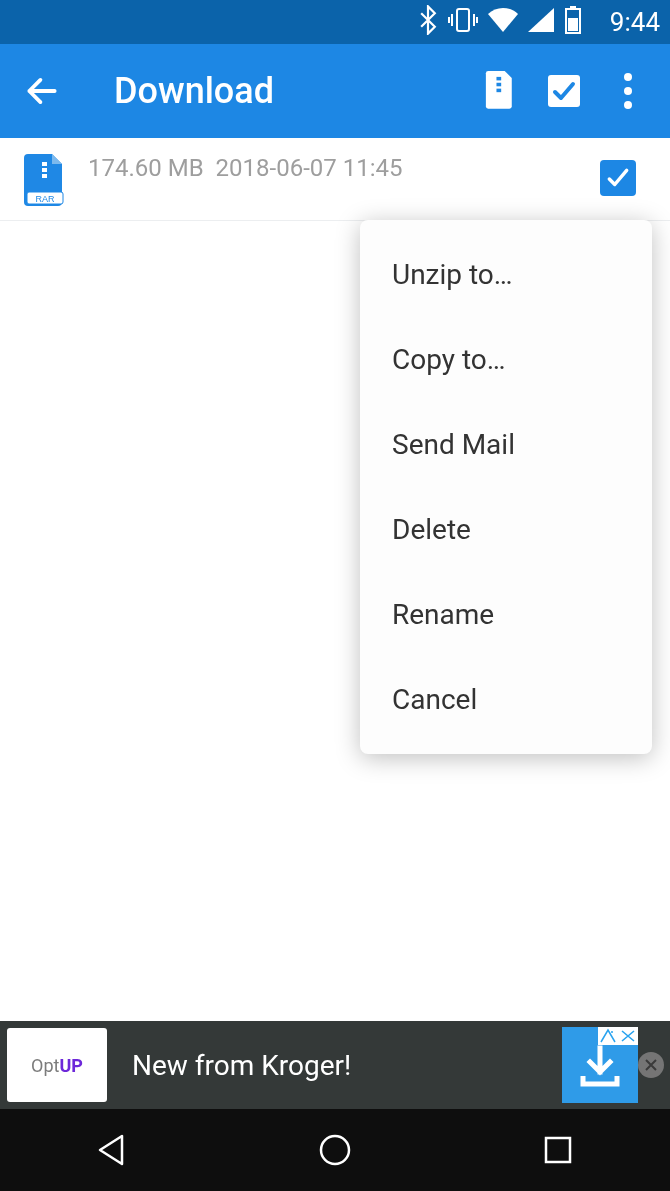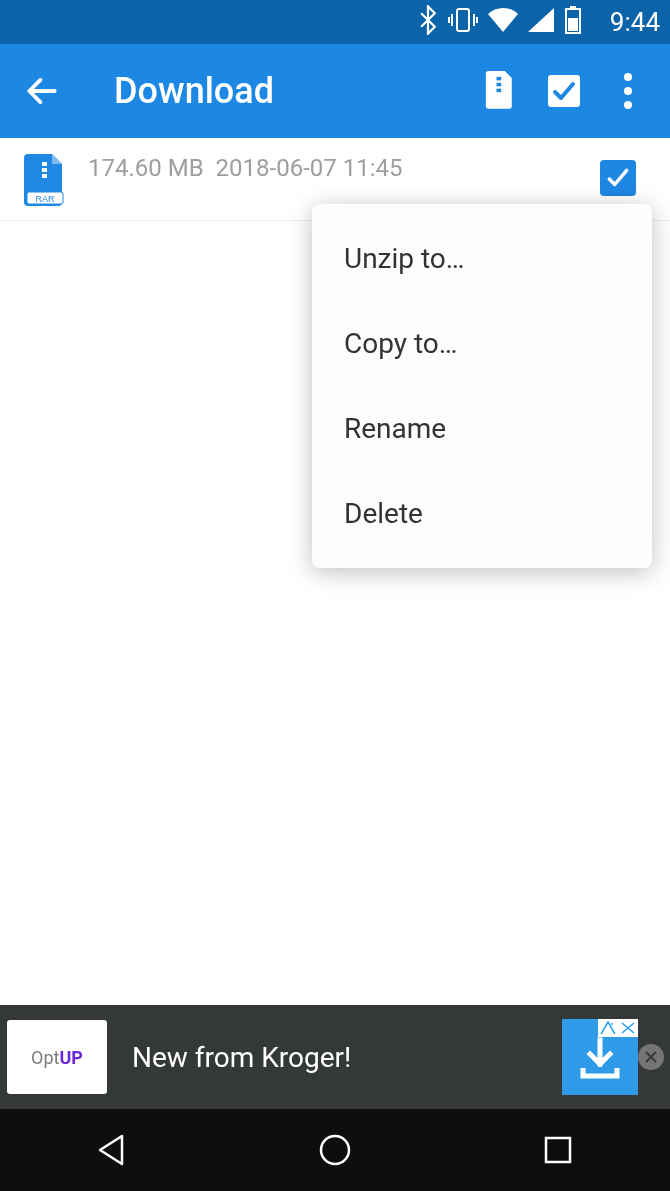--- a/index.html
+++ b/index.html
@@ -47,39 +47,39 @@
   }
   .file-icon { width: 42px; height: 50px; }
   .file-info { flex:1; }
   .file-name { font-size: 30px; color: #222; }
   .file-meta { font-size: 24px; color: #9e9e9e; }
   .file-meta .size { margin-right: 6px; }
   .file-check { position: absolute; right: 34px; top: 22px; width: 36px; height: 36px; background:#1d87e4; border-radius:4px; display:flex; align-items:center; justify-content:center;}
   
   .popup {
     position: absolute;
-    top: 204px;
+    top: 220px;
     right: 18px;
-    width: 340px;
+    width: 292px;
     background: #fdfdfd;
     box-shadow: 0 4px 24px rgba(0,0,0,0.25);
     border-radius: 8px;
     padding: 12px 0;
   }
   .popup-item {
     padding: 26px 32px;
     font-size: 28px;
     color: #333;
   }
   
   .ad-banner {
     position: absolute;
     left: 0; right: 0;
     bottom: 82px;
-    height: 104px;
+    height: 88px;
     background: #343938;
     display: flex;
     align-items: center;
     padding: 0 0 0 0;
   }
   .ad-close {
     position: absolute; right: 6px; top: 50%; transform: translateY(-50%);
     width: 26px; height: 26px; border-radius: 50%;
     background: #757575; display:flex;align-items:center;justify-content:center;
     color:#444; font-size:18px;
@@ -194,22 +194,24 @@
   <div class="file-check">
     <svg width="26" height="26" viewBox="0 0 24 24">
         <path d="M4 13l5 5 11-13" stroke="#fff" stroke-width="3.2" fill="none" stroke-linecap="round" stroke-linejoin="round"></path>
       </svg>
   </div>
 </div>
 
 <div class="popup">
   <div class="popup-item">Unzip to…</div>
   <div class="popup-item">Copy to…</div>
+  <div class="popup-item">Send Mail</div>
+  <div class="popup-item">Delete</div>
   <div class="popup-item">Rename</div>
-  <div class="popup-item">Delete</div>
+  <div class="popup-item">Cancel</div>
 </div>
 
 <div class="ad-banner">
   <div class="ad-badge">
     <span class="ad-opt">Opt</span>
       <span class="ad-up">UP</span>
   </div>
   <div class="ad-text">New from Kroger!</div>
   <div class="ad-dlicon">
     <div class="adtag">

